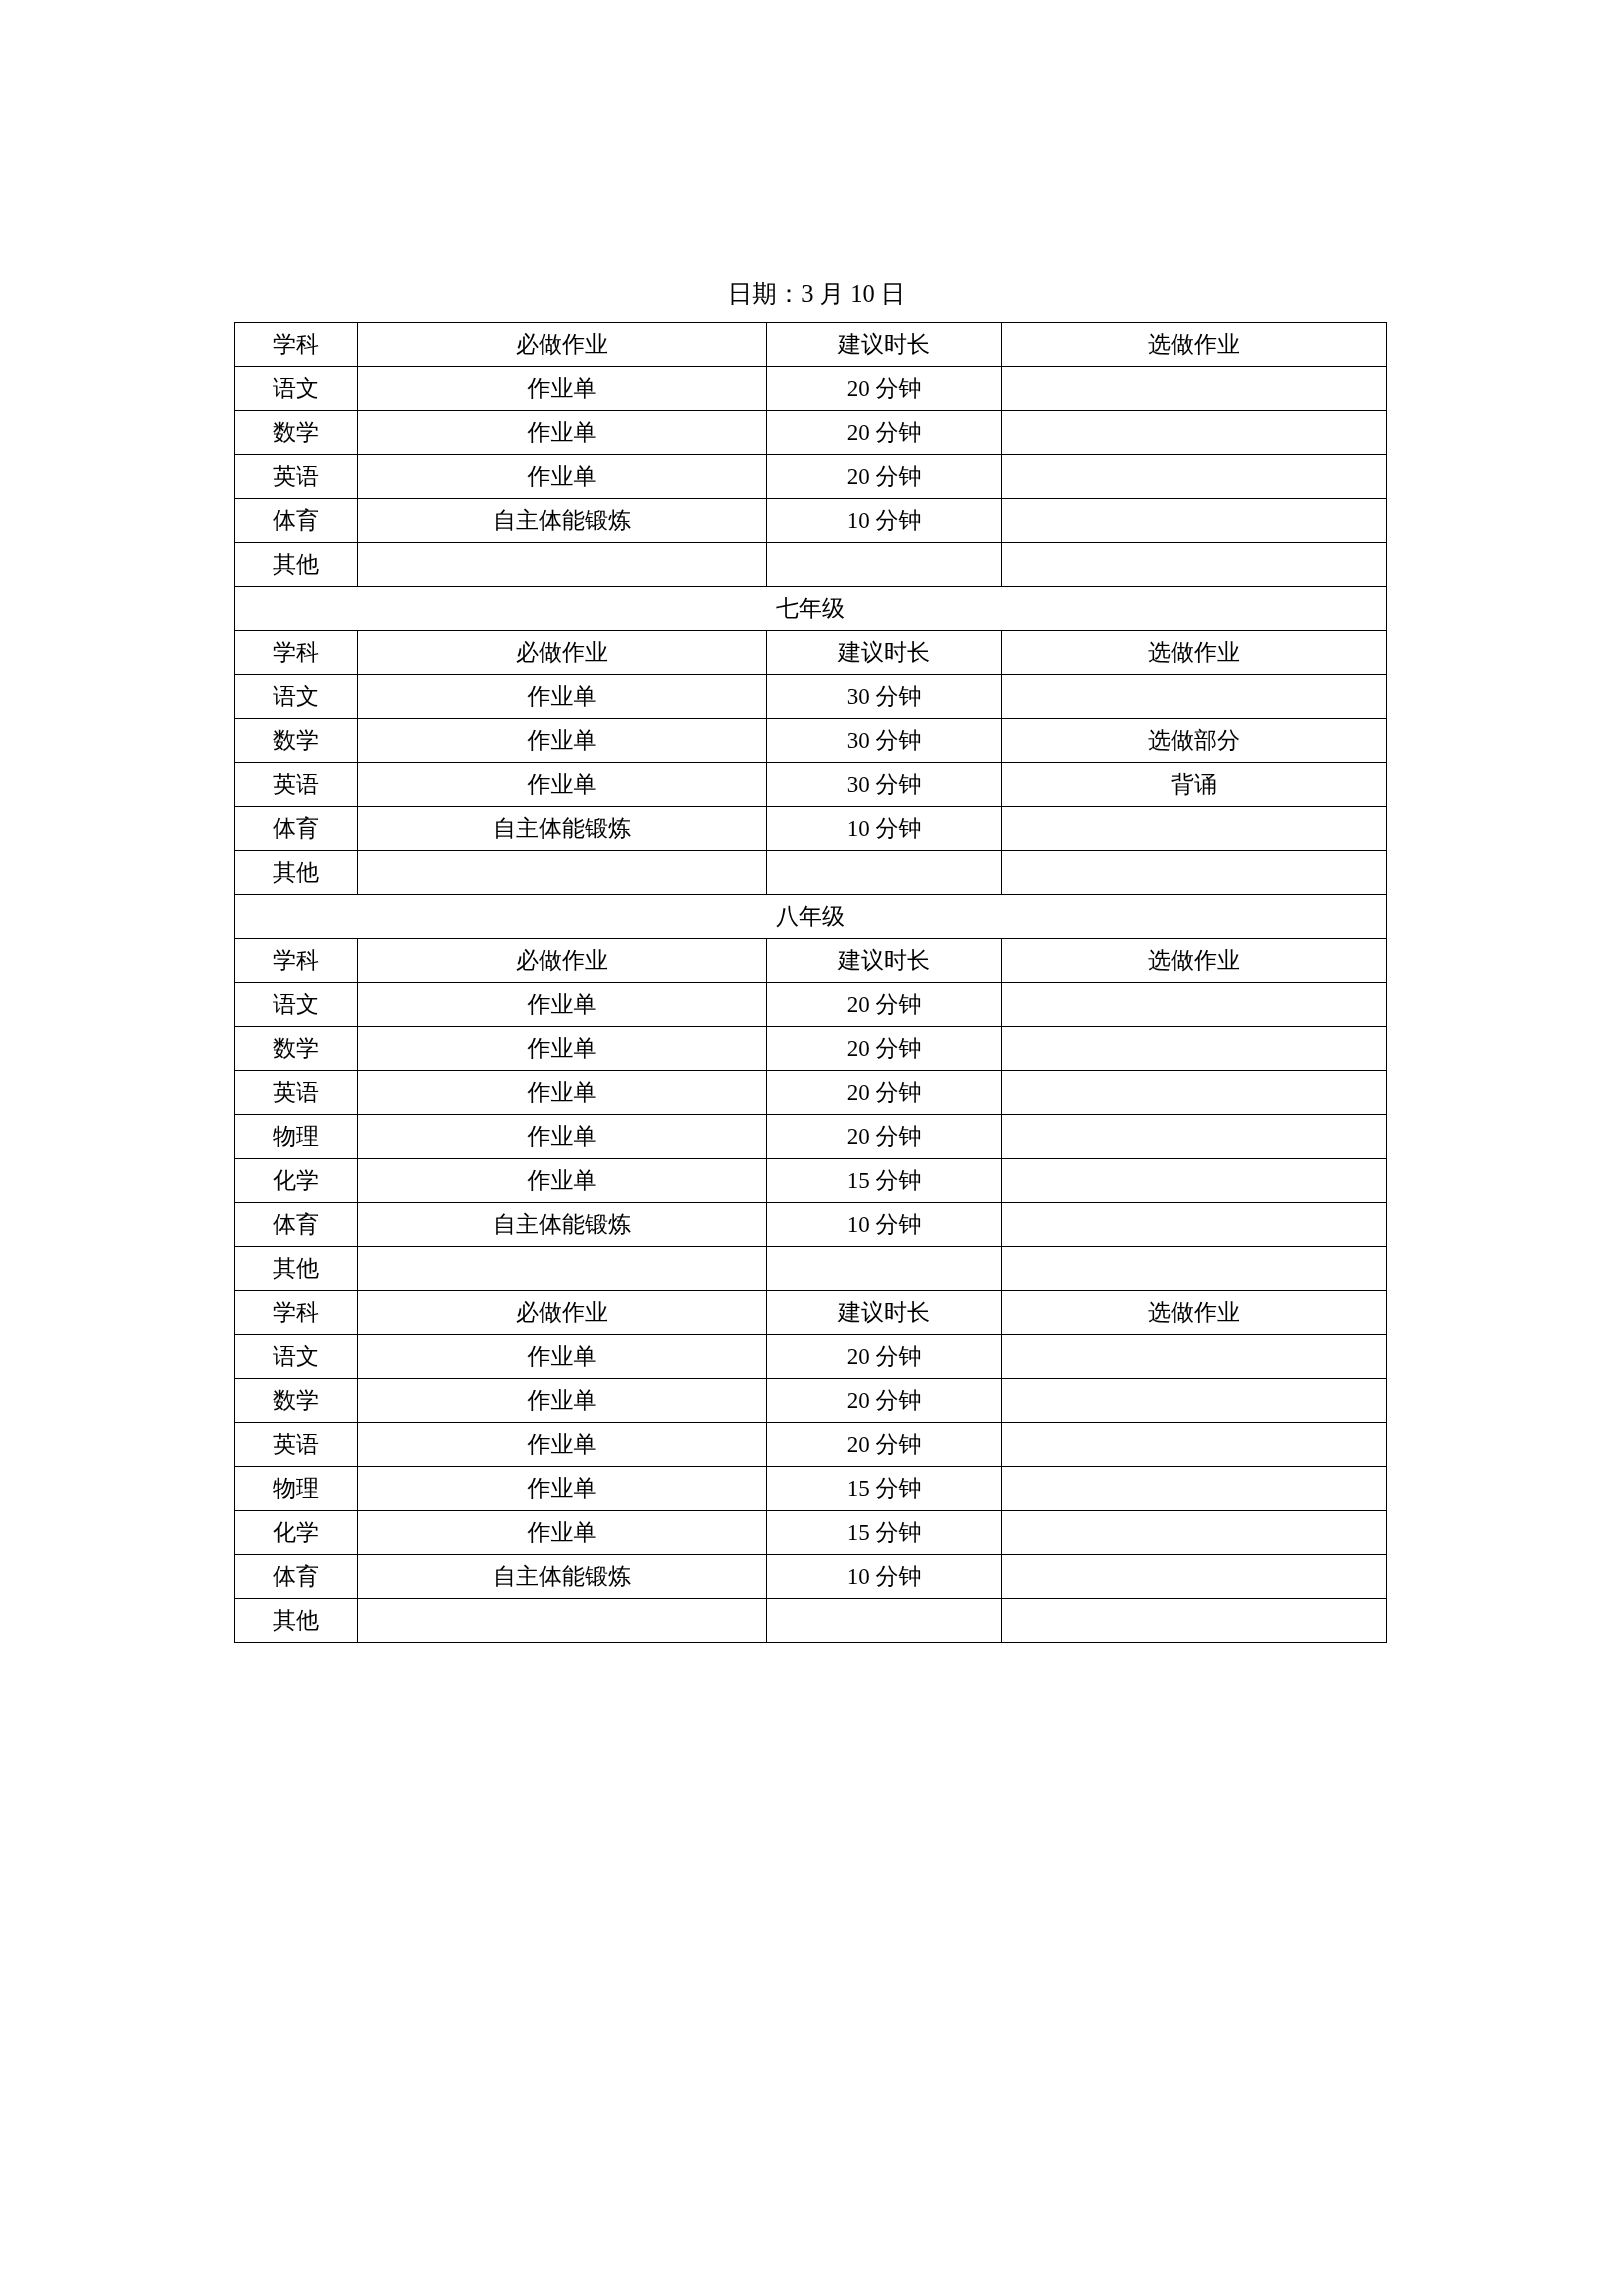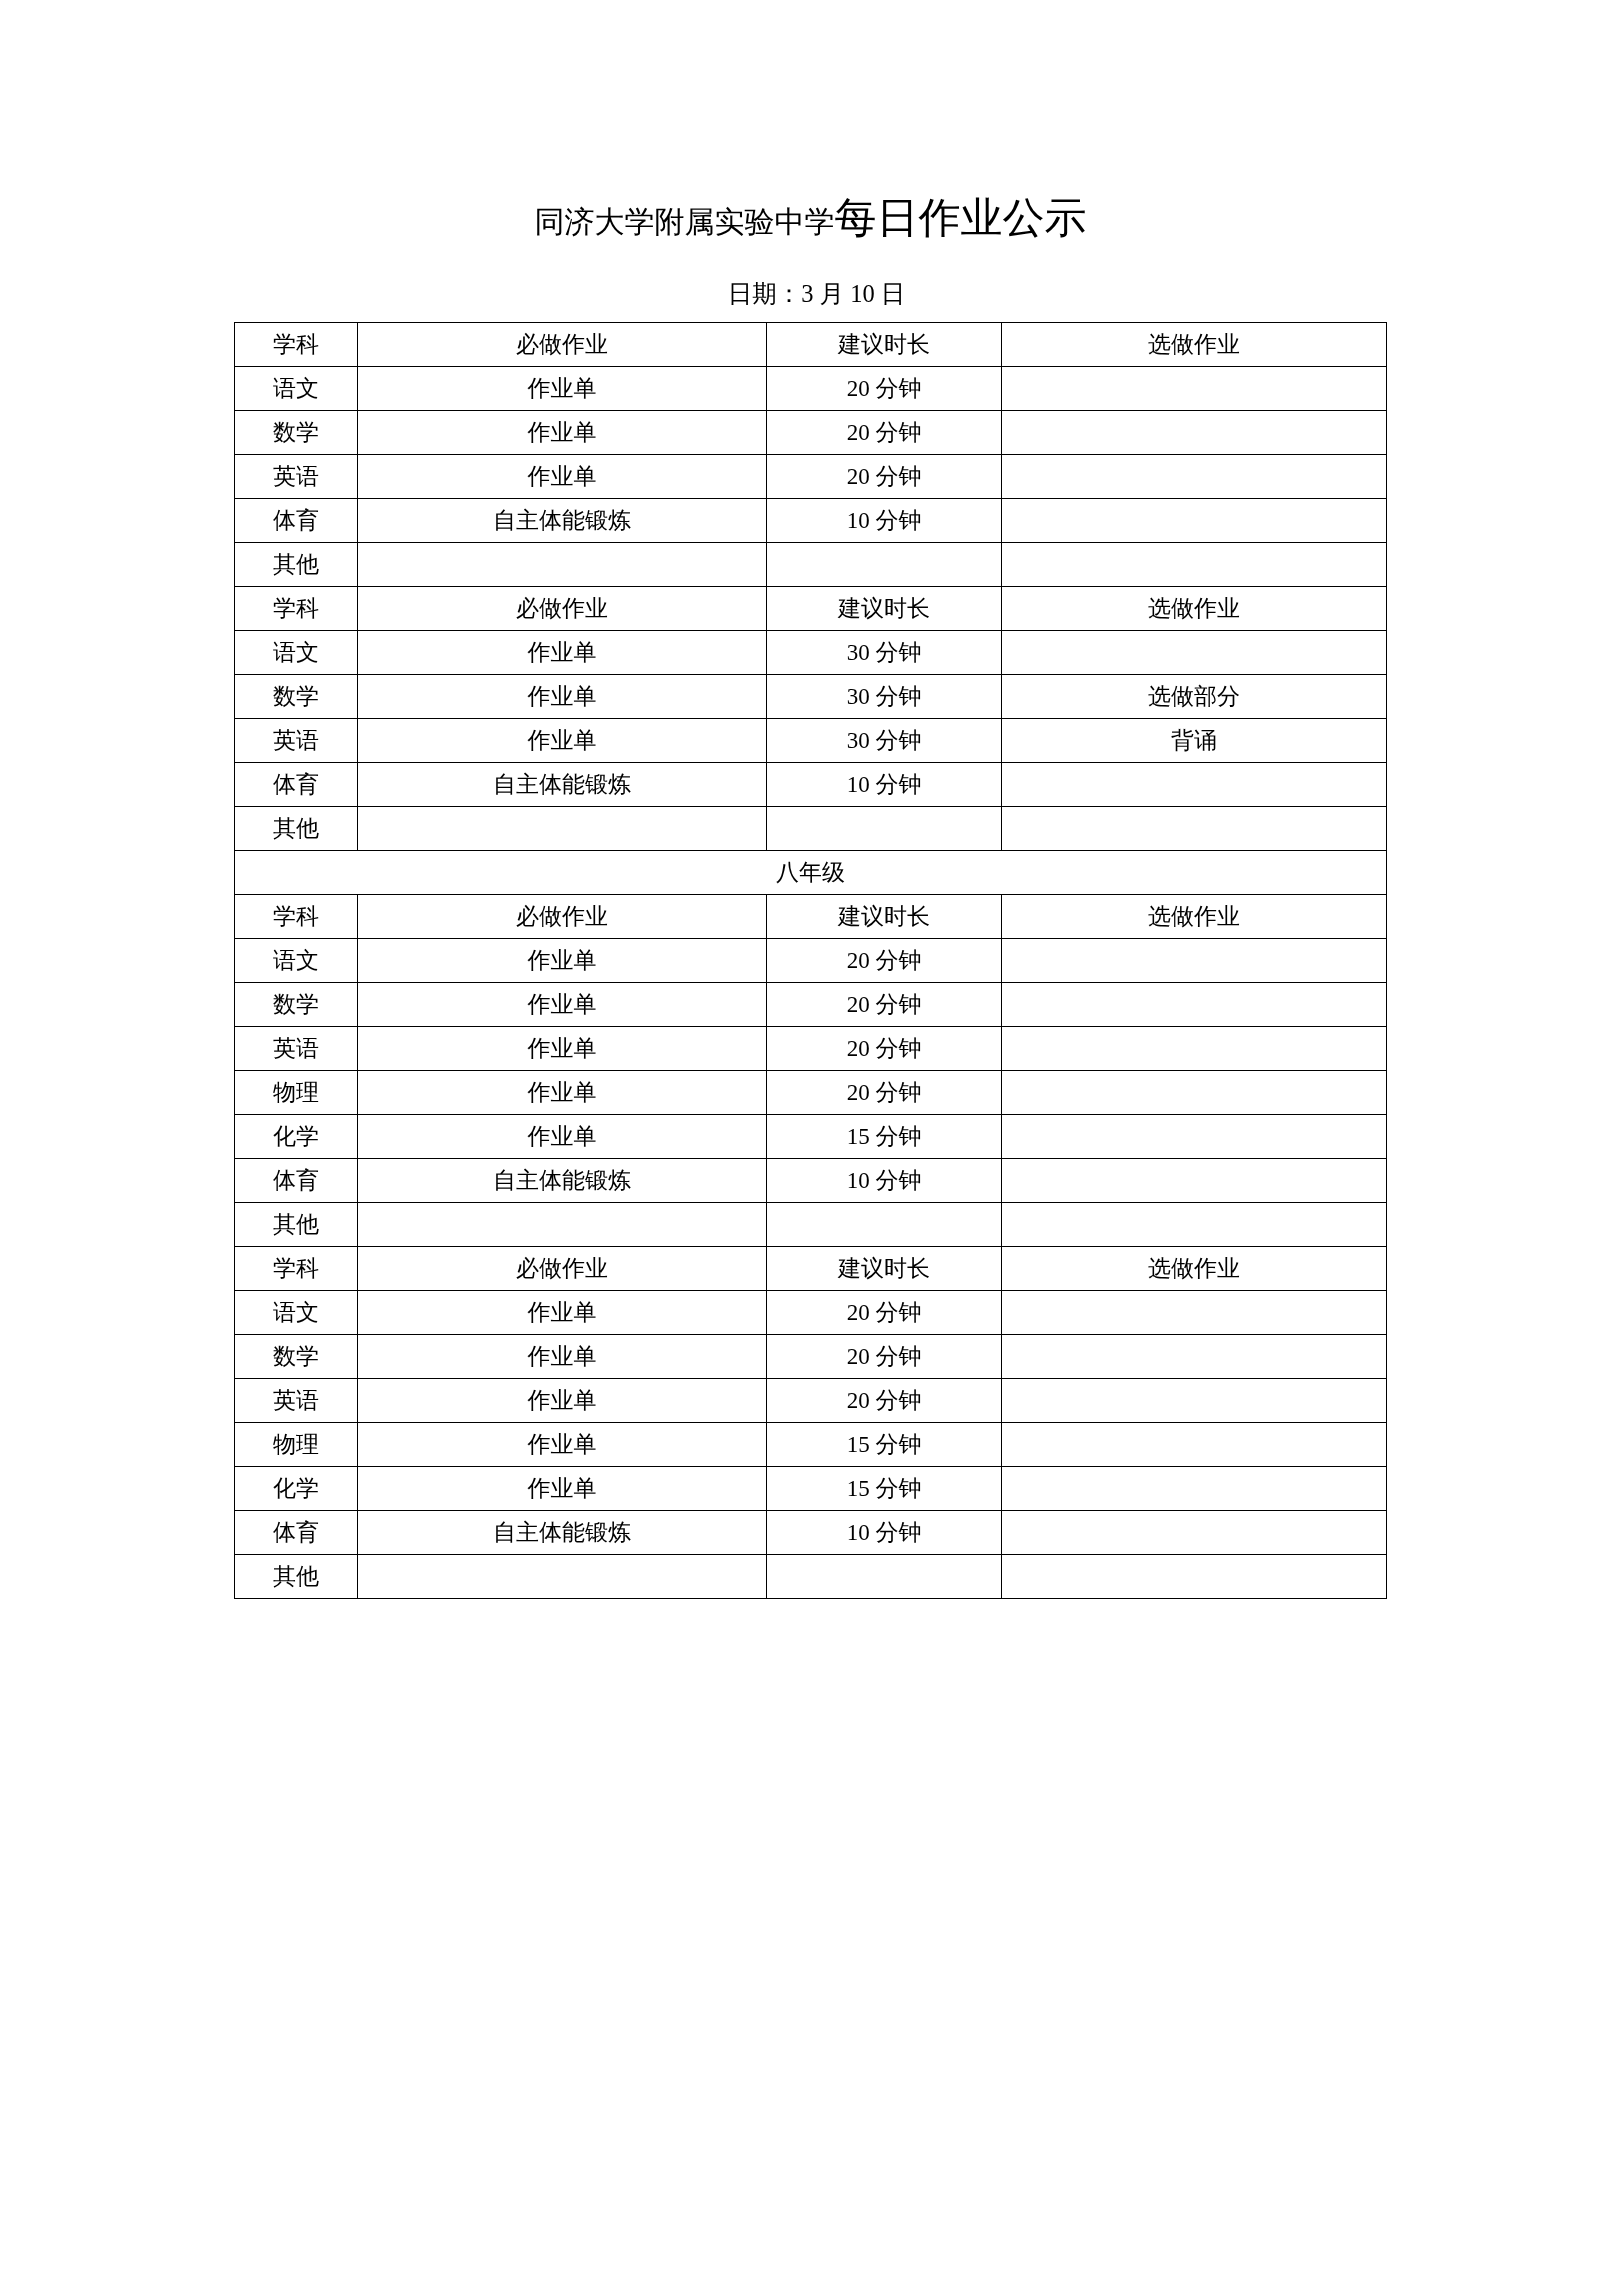--- a/index.html
+++ b/index.html
@@ -77,25 +77,20 @@
     padding-left: 31px;
     margin-top: 13px;
   }
   td.empty { }
 </style>
 </head>
 <body>
 
 <div class="page">
 
-  <div class="title-wrap">
-    <div class="doc-title">
-      <span class="small">同济大学附属实验中学</span><span>每日作业公示</span>
-    </div>
-  </div>
 
   <div class="date-line">日期：3 月 10 日</div>
 
   <table class="sheet">
     <colgroup>
       <col class="c1">
         <col class="c2">
         <col class="c3">
         <col class="c4">
     </colgroup>
@@ -132,20 +127,23 @@
         <td class="empty"></td>
       </tr>
       <tr>
         <td class="subject">其他</td>
         <td class="empty"></td>
         <td class="empty"></td>
         <td class="empty"></td>
       </tr>
 
       <tr>
+        <td class="grade-band" colspan="4">七年级</td>
+      </tr>
+      <tr>
         <td>学科</td>
         <td>必做作业</td>
         <td>建议时长</td>
         <td>选做作业</td>
       </tr>
       <tr>
         <td class="subject">语文</td>
         <td>作业单</td>
         <td>30 分钟</td>
         <td class="empty"></td>

